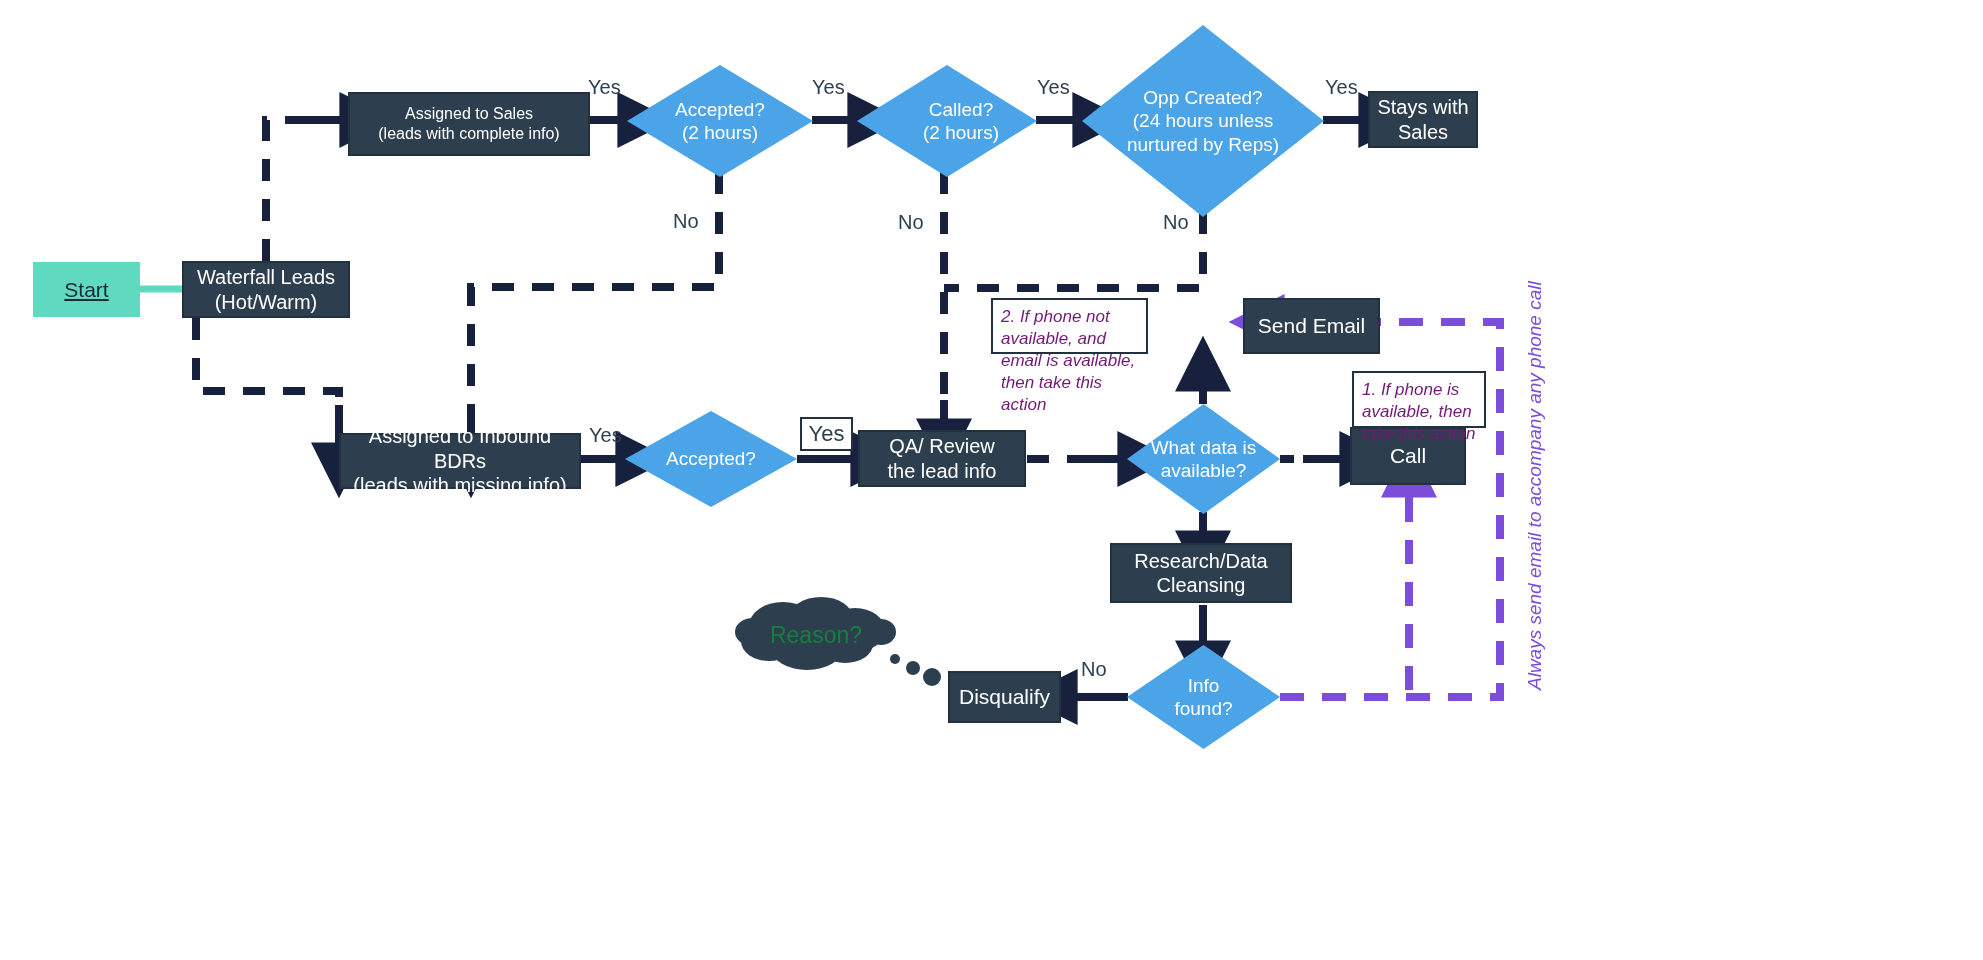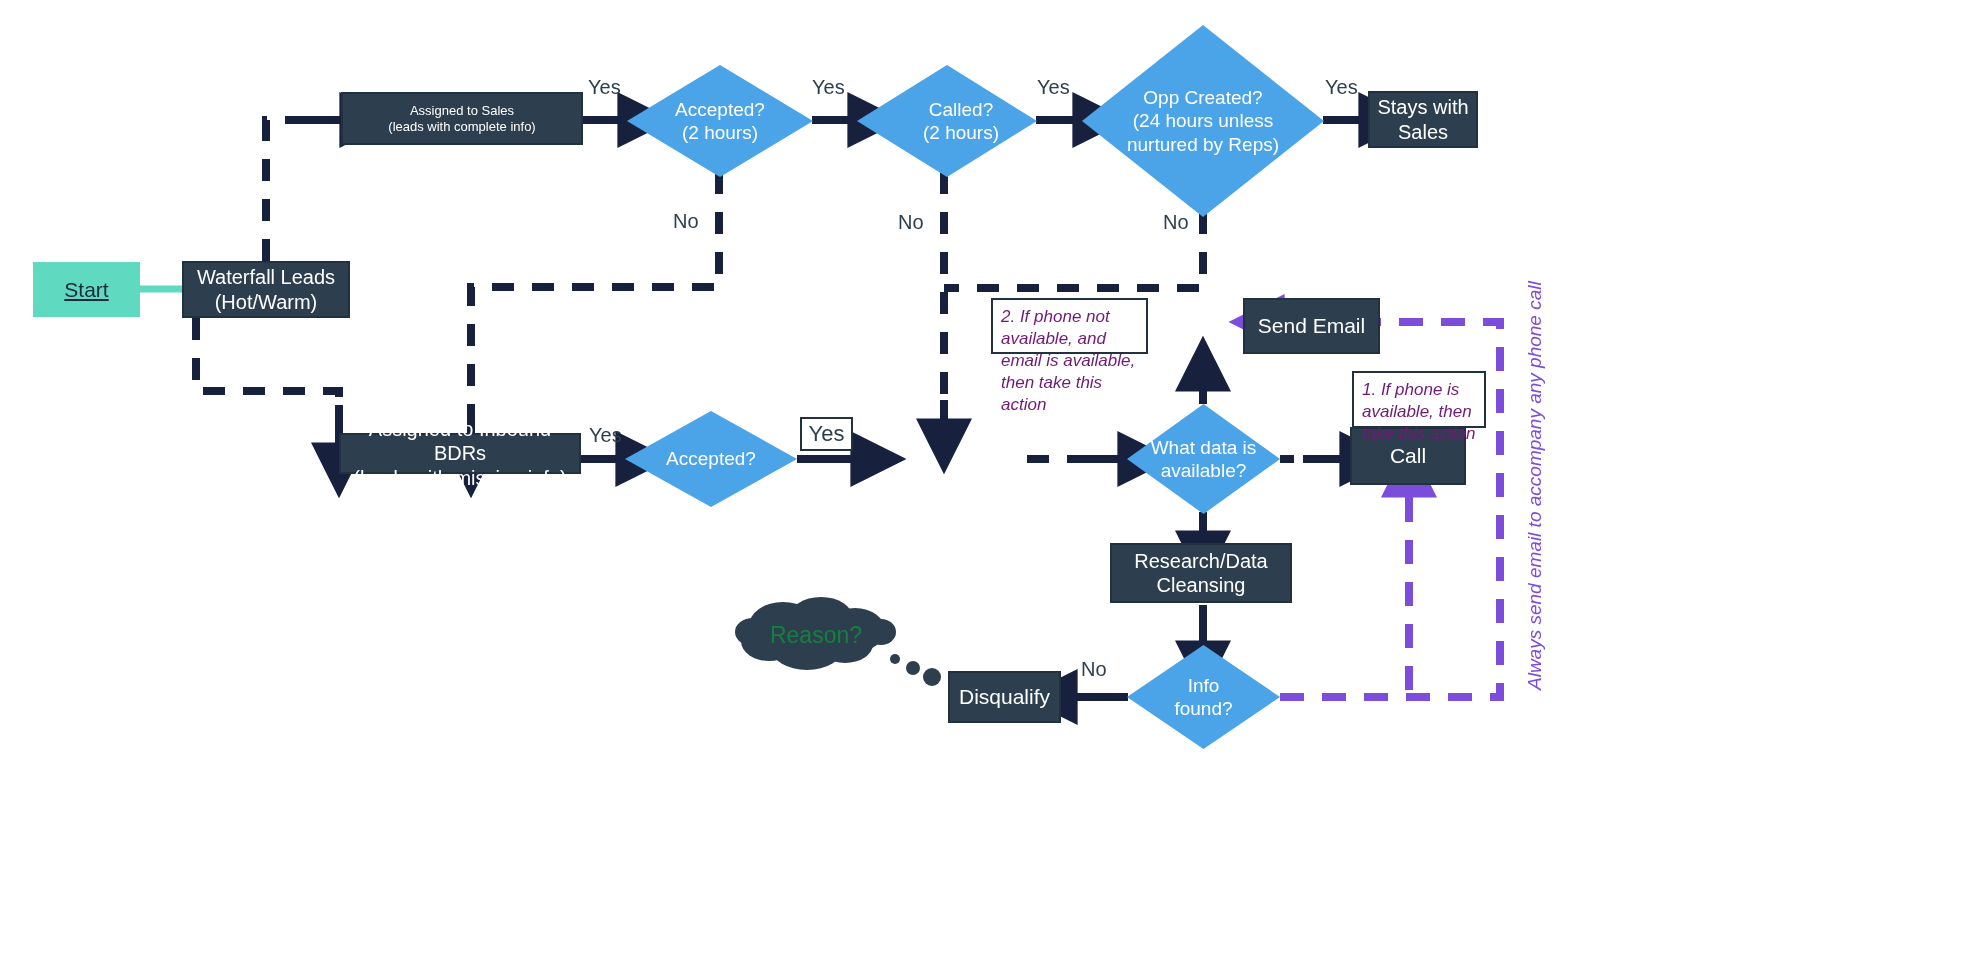--- a/index.html
+++ b/index.html
@@ -114,21 +114,21 @@
 
   <div class="node start" style="left:33px;top:262px;width:107px;height:55px;font-size:21px;">
     <span>Start</span>
   </div>
 
   <div class="node rect" style="left:182px;top:261px;width:168px;height:57px;font-size:20px;">
     <span style="white-space:pre-line;">Waterfall Leads
 (Hot/Warm)</span>
   </div>
 
-  <div class="node rect" style="left:341px;top:92px;width:242px;height:53px;font-size:13px;">
+  <div class="node rect" style="left:348px;top:92px;width:242px;height:64px;font-size:16px;">
     <span style="white-space:pre-line;">Assigned to Sales
 (leads with complete info)</span>
   </div>
 
   <div class="diamond-wrap" style="left:627px;top:65px;width:186px;height:112px;">
     <svg width="186" height="112" viewBox="0 0 186 112">
       <polygon points="93,0 186,56 93,112 0,56" fill="#4ba3e8"></polygon>
     </svg>
     <div class="diamond-label" style="font-size:19px;">
       <span style="white-space:pre-line;">Accepted?
@@ -155,34 +155,38 @@
 (24 hours unless
 nurtured by Reps)</span>
     </div>
   </div>
 
   <div class="node rect" style="left:1368px;top:91px;width:110px;height:57px;font-size:20px;">
     <span style="white-space:pre-line;">Stays with
 Sales</span>
   </div>
 
-  <div class="node rect" style="left:339px;top:433px;width:242px;height:41px;font-size:20px;">
+  <div class="node rect" style="left:339px;top:433px;width:242px;height:56px;font-size:20px;">
     <span style="white-space:pre-line;">Assigned to Inbound BDRs
 (leads with missing info)</span>
   </div>
 
   <div class="diamond-wrap" style="left:625px;top:411px;width:172px;height:96px;">
     <svg width="172" height="96" viewBox="0 0 172 96">
       <polygon points="86,0 172,48 86,96 0,48" fill="#4ba3e8"></polygon>
     </svg>
     <div class="diamond-label" style="font-size:19px;">
       <span>Accepted?</span>
     </div>
   </div>
 
+  <div class="node rect" style="left:858px;top:430px;width:168px;height:57px;font-size:20px;">
+    <span style="white-space:pre-line;">QA/ Review
+the lead info</span>
+  </div>
 
   <div class="diamond-wrap" style="left:1127px;top:404px;width:153px;height:110px;">
     <svg width="153" height="110" viewBox="0 0 153 110">
       <polygon points="76.5,0 153,55 76.5,110 0,55" fill="#4ba3e8"></polygon>
     </svg>
     <div class="diamond-label" style="font-size:19px;">
       <span style="white-space:pre-line;">What data is
 available?</span>
     </div>
   </div>

